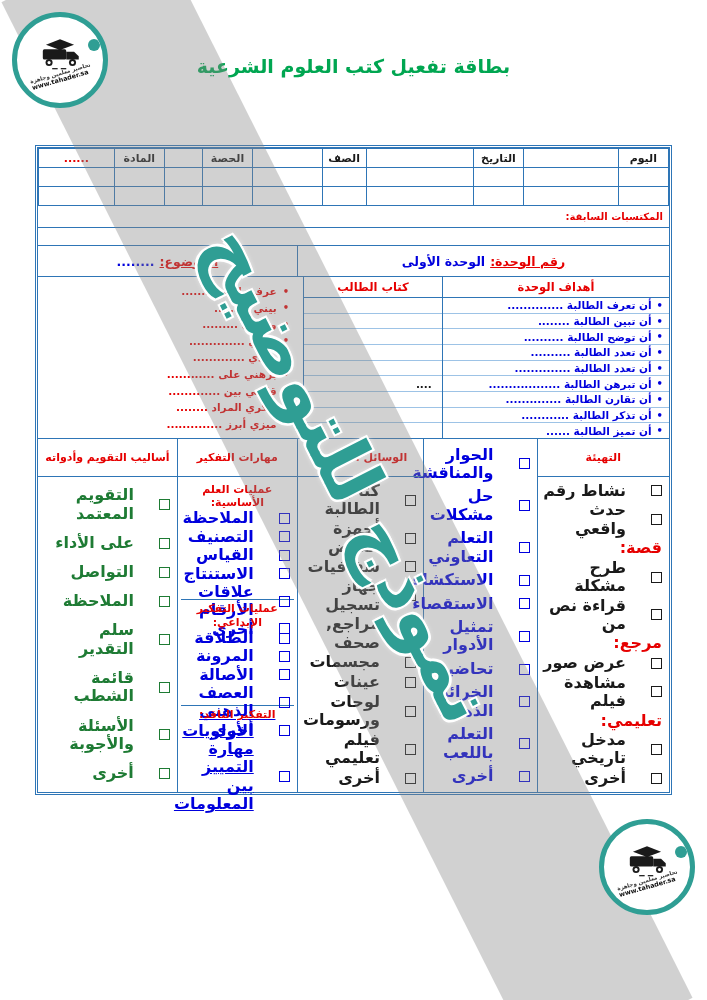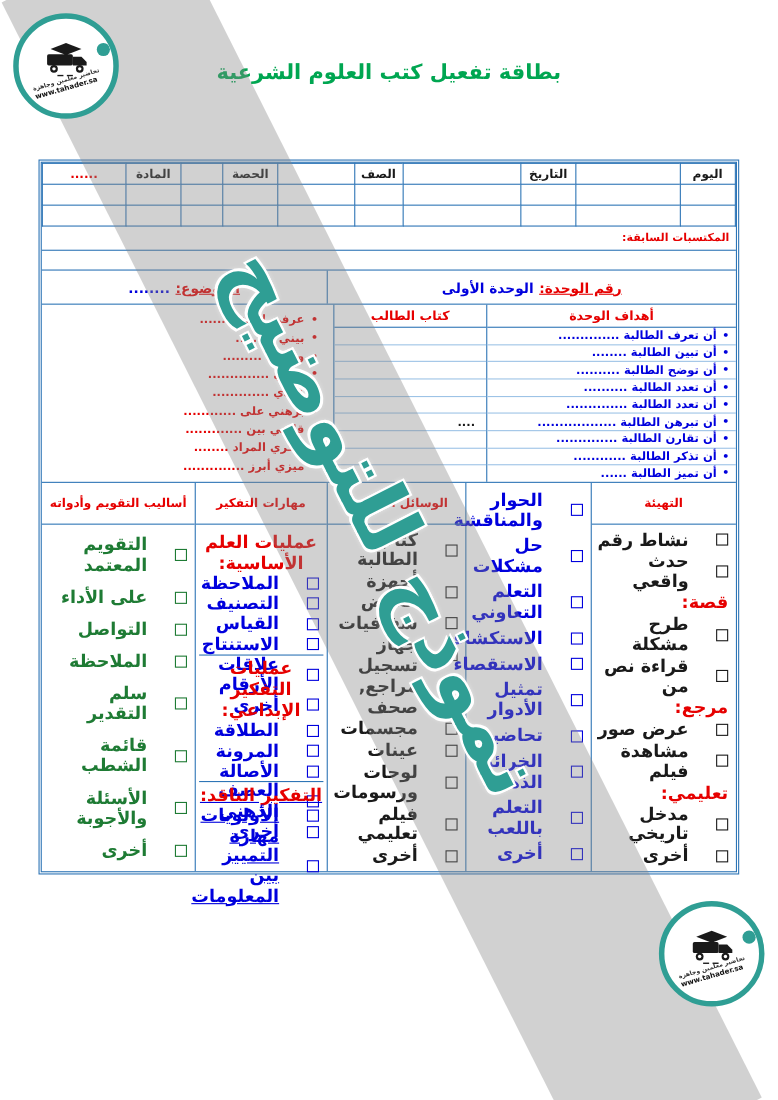--- a/index.html
+++ b/index.html
@@ -48,21 +48,21 @@
          color:#e60000;font-weight:bold;font-size:11px;border-bottom:1px solid #2e75b6;
          padding:1px 2px;box-sizing:border-box;line-height:1.25;}
   .s2body{flex:1;display:flex;flex-direction:column;justify-content:space-around;padding:4px 3px;min-height:0;}
   .it{display:flex;align-items:center;font-weight:bold;font-size:16px;padding-right:4px;line-height:1.15;gap:20px;}
   .cb{width:9px;height:9px;border:1.5px solid currentColor;margin-left:5px;flex:0 0 auto;}
   .it.lab{color:#e60000;}
   .c-warm{color:#1a1a1a;} .c-strat{color:#0000dd;} .c-aids{color:#1a1a1a;}
   .c-think{color:#0000dd;} .c-assess{color:#1e7b34;}
   .grp{display:flex;flex-direction:column;justify-content:space-around;border-bottom:1px solid #2e75b6;padding:2px 0;min-height:0;}
   .grp:last-child{border-bottom:none;}
-  .gt{color:#e60000;text-align:center;font-size:16px;font-weight:bold;line-height:1.2;}
+  .gt{color:#e60000;text-align:center;font-size:11px;font-weight:bold;line-height:1.2;}
   
   .band{position:absolute;left:262px;top:-100px;width:170px;height:1200px;
         background:rgba(135,135,135,0.38);transform:rotate(-26.7deg);z-index:5;pointer-events:none;}
   .wmark{position:absolute;left:60px;top:430px;width:580px;text-align:center;white-space:nowrap;
          transform:rotate(63deg);z-index:6;font-size:76px;font-weight:bold;color:#2f9e94;
          text-shadow:2px 2px 0 #fff,-2px -2px 0 #fff,2px -2px 0 #fff,-2px 2px 0 #fff,0 0 6px #fff;
          pointer-events:none;}
   
   .logo{position:absolute;width:96px;height:96px;border-radius:50%;background:#fff;
         border:5px solid #2f9e94;box-sizing:border-box;z-index:7;display:flex;flex-direction:column;

